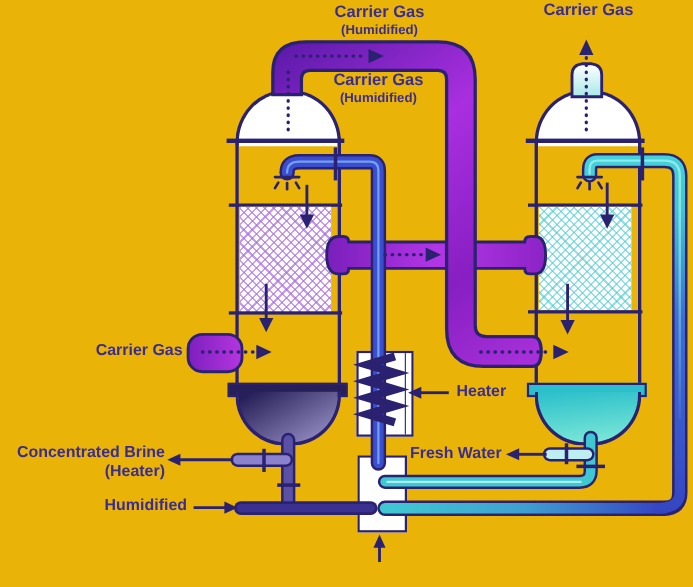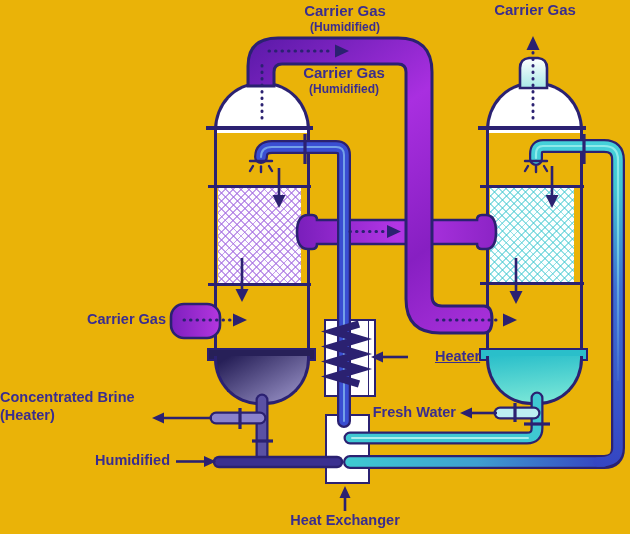--- a/index.html
+++ b/index.html
@@ -223,22 +223,21 @@
     <span class="small">(Humidified)</span>
   </div>
   <div class="lbl" style="left:284px;top:65px;width:120px;text-align:center;">
     <span class="big">Carrier Gas</span>
     <span class="small">(Humidified)</span>
   </div>
   <div class="lbl" style="left:474px;top:2px;width:122px;text-align:center;">
     <span class="big">Carrier Gas</span>
   </div>
   <div class="lbl side" style="left:40px;top:312px;width:126px;text-align:right;">Carrier Gas</div>
-  <div class="lbl side" style="left:0;top:388px;width:150px;text-align:left;line-height:18px;">
+  <div class="lbl side" style="left:0;top:402px;width:150px;text-align:right;line-height:18px;">
     <span>Concentrated Brine</span><br>
     <span>(Heater)</span>
   </div>
   <div class="lbl side" style="left:30px;top:453px;width:140px;text-align:right;">Humidified</div>
-  <div class="lbl side" style="left:435px;top:349px;text-decoration:underline;">Heater</div>
+  <div class="lbl side" style="left:415px;top:349px;">Heater</div>
   <div class="lbl side" style="left:330px;top:405px;width:126px;text-align:right;">Fresh Water</div>
-  <div class="lbl side" style="left:264px;top:513px;width:162px;text-align:center;">Heat Exchanger</div>
 
 </div>
 
 </body></html>

